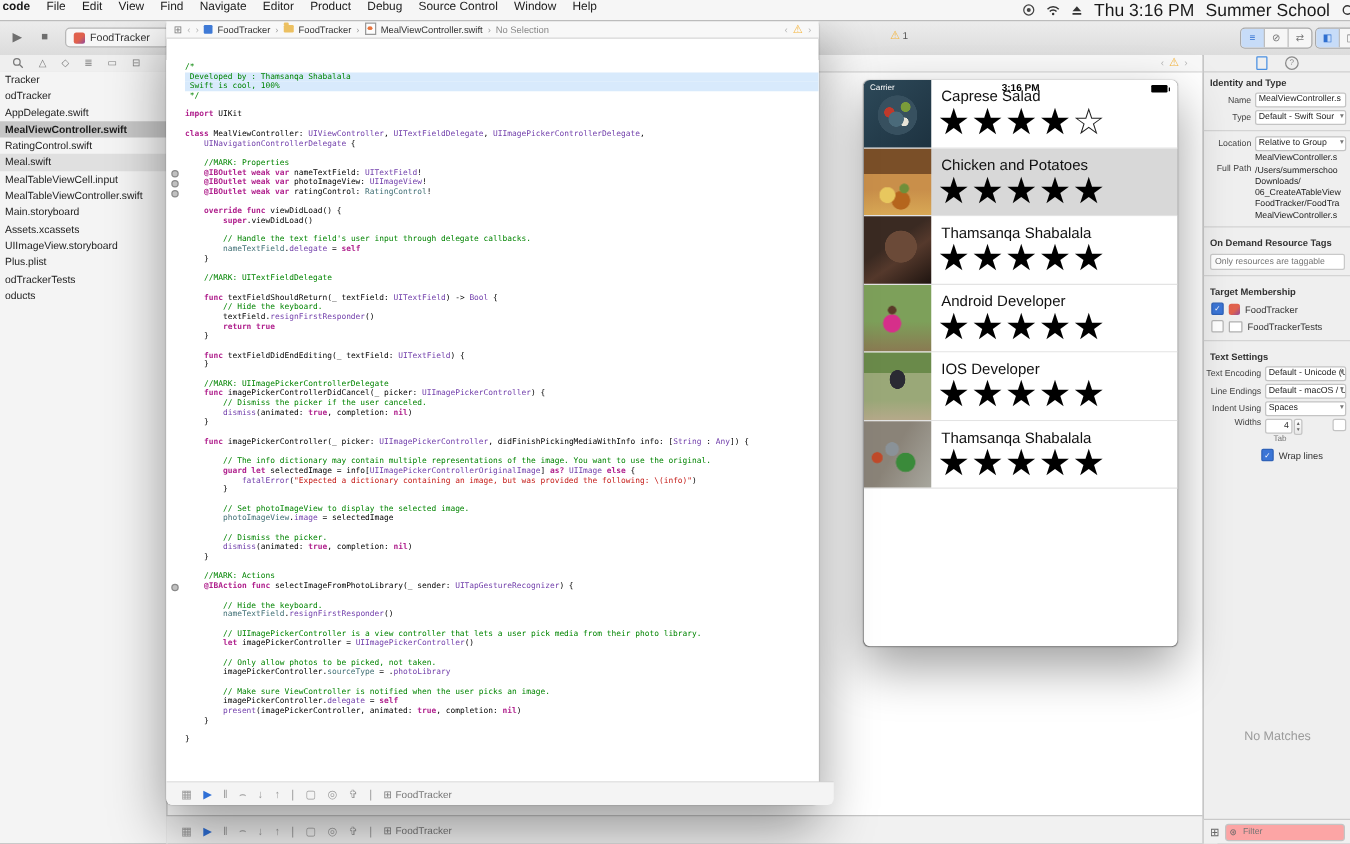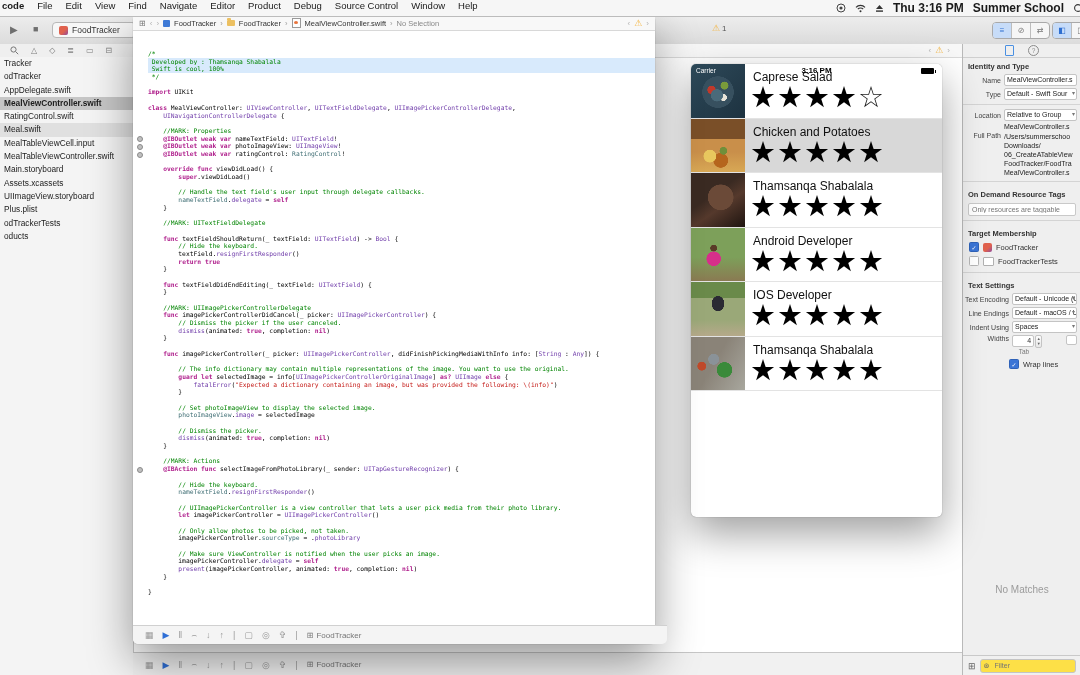--- a/index.html
+++ b/index.html
@@ -4,21 +4,21 @@
 <style>
   html,body{margin:0;padding:0;background:#333;}
   #screen{position:relative;width:1080px;height:675px;overflow:hidden;background:#fff;
           font-family:"Liberation Sans",sans-serif;-webkit-font-smoothing:antialiased;}
   
   #menubar{position:absolute;left:0;top:0;width:1080px;height:16px;background:#f6f6f6;
            border-bottom:1px solid #bcbcbc;display:flex;font-size:9.5px;color:#1a1a1a;z-index:50;}
   .mb-app{font-weight:bold;margin-left:2px;}
   .mb-item{margin-left:13px;}
   .mb-right{position:absolute;right:0;top:0;height:16px;display:flex;align-items:center;gap:9px;padding-right:0;}
-  .mb-right .txt{font-size:12px;color:#1a1a1a;font-weight:bold;}
+  .mb-right .txt{font-size:14px;color:#1a1a1a;}
   .mb-ico{display:inline-flex;align-items:center;}
   
   #toolbar{position:absolute;left:0;top:16px;width:1080px;height:28px;
            background:linear-gradient(#ededed,#dcdcdc);border-bottom:1px solid #b3b3b3;z-index:1;}
   .tb-play{position:absolute;left:10px;top:8px;font-size:10px;color:#6f6f6f;}
   .tb-stop{position:absolute;left:33px;top:8px;font-size:9px;color:#6f6f6f;}
   .tb-scheme{position:absolute;left:52px;top:6px;height:14px;display:flex;align-items:center;gap:4px;
              background:#f7f7f7;border:1px solid #b8b8b8;border-radius:4px;padding:0 6px;font-size:8.5px;color:#333;width:70px;}
   .appicon{width:9px;height:9px;border-radius:2px;background:linear-gradient(135deg,#e0614d 55%,#8e4a9e);flex:none;}
   .tb-warn{position:absolute;left:712px;top:7px;display:flex;align-items:center;gap:2px;font-size:8px;color:#555;}
@@ -139,21 +139,21 @@
   .numfield{width:22px;background:#fff;border:1px solid #c4c4c4;border-radius:2px;font-size:7px;text-align:right;
             padding:1px 2px;height:8px;line-height:8px;}
   .stepper{width:7px;height:11px;border:1px solid #c4c4c4;border-radius:2px;background:linear-gradient(#fdfdfd,#e8e8e8);
            margin-left:1px;font-size:4px;color:#666;text-align:center;line-height:5px;}
   .unit{font-size:6.5px;color:#777;text-align:center;width:30px;margin-left:46px;}
   .numfield2{width:12px;background:#fff;border:1px solid #c4c4c4;border-radius:2px;height:8px;margin-left:24px;}
   .wrapline{display:flex;align-items:center;gap:4px;margin:4px 0 0 46px;}
   #no-matches{position:absolute;left:0;top:540px;width:100%;text-align:center;font-size:10px;color:#9b9b9b;}
   #filterbar{position:absolute;left:0;bottom:0;width:100%;height:20px;border-top:1px solid #c9c9c9;background:#f0f0f0;
              display:flex;align-items:center;gap:4px;padding:0 5px;box-sizing:border-box;}
-  .filter-input-wrap{flex:1;display:flex;align-items:center;gap:3px;background:#fde047;border:1px solid #c4c4c4;
+  .filter-input-wrap{flex:1;display:flex;align-items:center;gap:3px;background:#fca5a5;border:1px solid #c4c4c4;
                      border-radius:3px;height:12px;padding:0 3px;}
   .filter-input-wrap input{border:none;outline:none;width:100%;font-size:7px;color:#555;
                            font-family:"Liberation Sans",sans-serif;background:transparent;}
   .gicon{font-size:9px;color:#666;}
 </style>
 </head>
 <body>
 
 <div id="screen">
 

